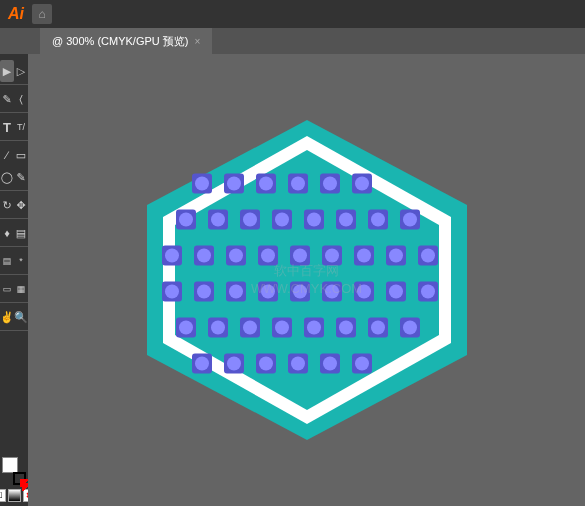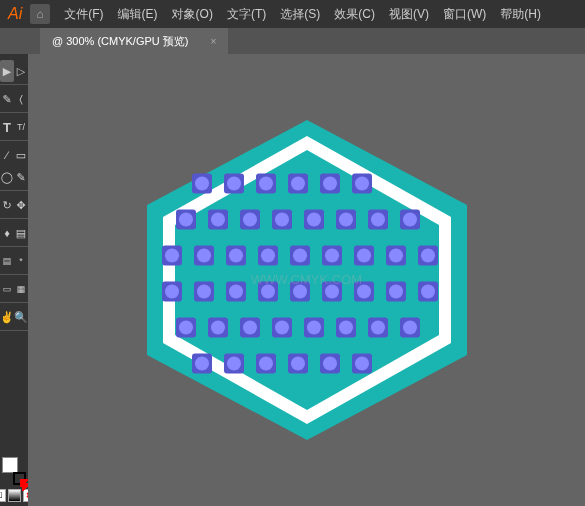--- a/index.html
+++ b/index.html
@@ -16,21 +16,21 @@
     #titlebar {
       height: 28px;
       background: #333333;
       display: flex;
       align-items: center;
       padding: 0 8px;
       color: #cccccc;
     }
     #ai-logo {
       color: #ff6a00;
-      font-weight: normal;
+      font-weight: bold;
       font-size: 16px;
       margin-right: 8px;
       font-style: italic;
     }
     #home-icon {
       width: 20px;
       height: 20px;
       background: #555;
       border-radius: 2px;
       display: flex;
@@ -61,21 +61,21 @@
       align-items: center;
       padding-left: 40px;
     }
     #tab-active {
       background: #646464;
       color: #ffffff;
       padding: 4px 12px;
       font-size: 11px;
       display: flex;
       align-items: center;
-      gap: 22px;
+      gap: 6px;
       height: 100%;
     }
     #tab-close {
       font-size: 10px;
       color: #aaa;
       cursor: pointer;
     }
 
     
     #main {
@@ -201,31 +201,20 @@
       height: 8px;
       background: linear-gradient(135deg, red 50%, transparent 50%);
     }
   </style>
 </head>
 <body>
 
 <div id="titlebar">
   <span id="ai-logo">Ai</span>
   <div id="home-icon">⌂</div>
-  <div id="menu-bar">
-    <span class="menu-item">文件(F)</span>
-    <span class="menu-item">编辑(E)</span>
-    <span class="menu-item">对象(O)</span>
-    <span class="menu-item">文字(T)</span>
-    <span class="menu-item">选择(S)</span>
-    <span class="menu-item">效果(C)</span>
-    <span class="menu-item">视图(V)</span>
-    <span class="menu-item">窗口(W)</span>
-    <span class="menu-item">帮助(H)</span>
-  </div>
 </div>
 
 <div id="tabbar">
   <div id="tab-active">
     <span>@ 300% (CMYK/GPU 预览)</span>
     <span id="tab-close">×</span>
   </div>
 </div>
 
 <div id="main">
@@ -309,20 +298,21 @@
         <div style="width:13px;height:13px;border:1px solid #aaa;background:white;font-size:8px;display:flex;align-items:center;justify-content:center;">☐</div>
         <div style="width:13px;height:13px;border:1px solid #aaa;background:linear-gradient(white,black);font-size:8px;"></div>
         <div style="width:13px;height:13px;border:1px solid #aaa;background:white;font-size:8px;display:flex;align-items:center;justify-content:center;color:red;">✖</div>
       </div>
     </div>
   </div>
 
   <div id="canvas-area">
 
     <div id="watermark">
+      <div>软中百字网</div>
       <div>WWW.CMYK.COM</div>
     </div>
 
     <div id="hex-container">
 
       <svg class="hexagon-outer" viewBox="0 0 360 340" xmlns="http://www.w3.org/2000/svg">
 
         <polygon points="180,10 340,95 340,245 180,330 20,245 20,95" fill="#1ab5b0"></polygon>
 
         <polygon points="180,26 324,107 324,233 180,314 36,233 36,107" fill="white"></polygon>

